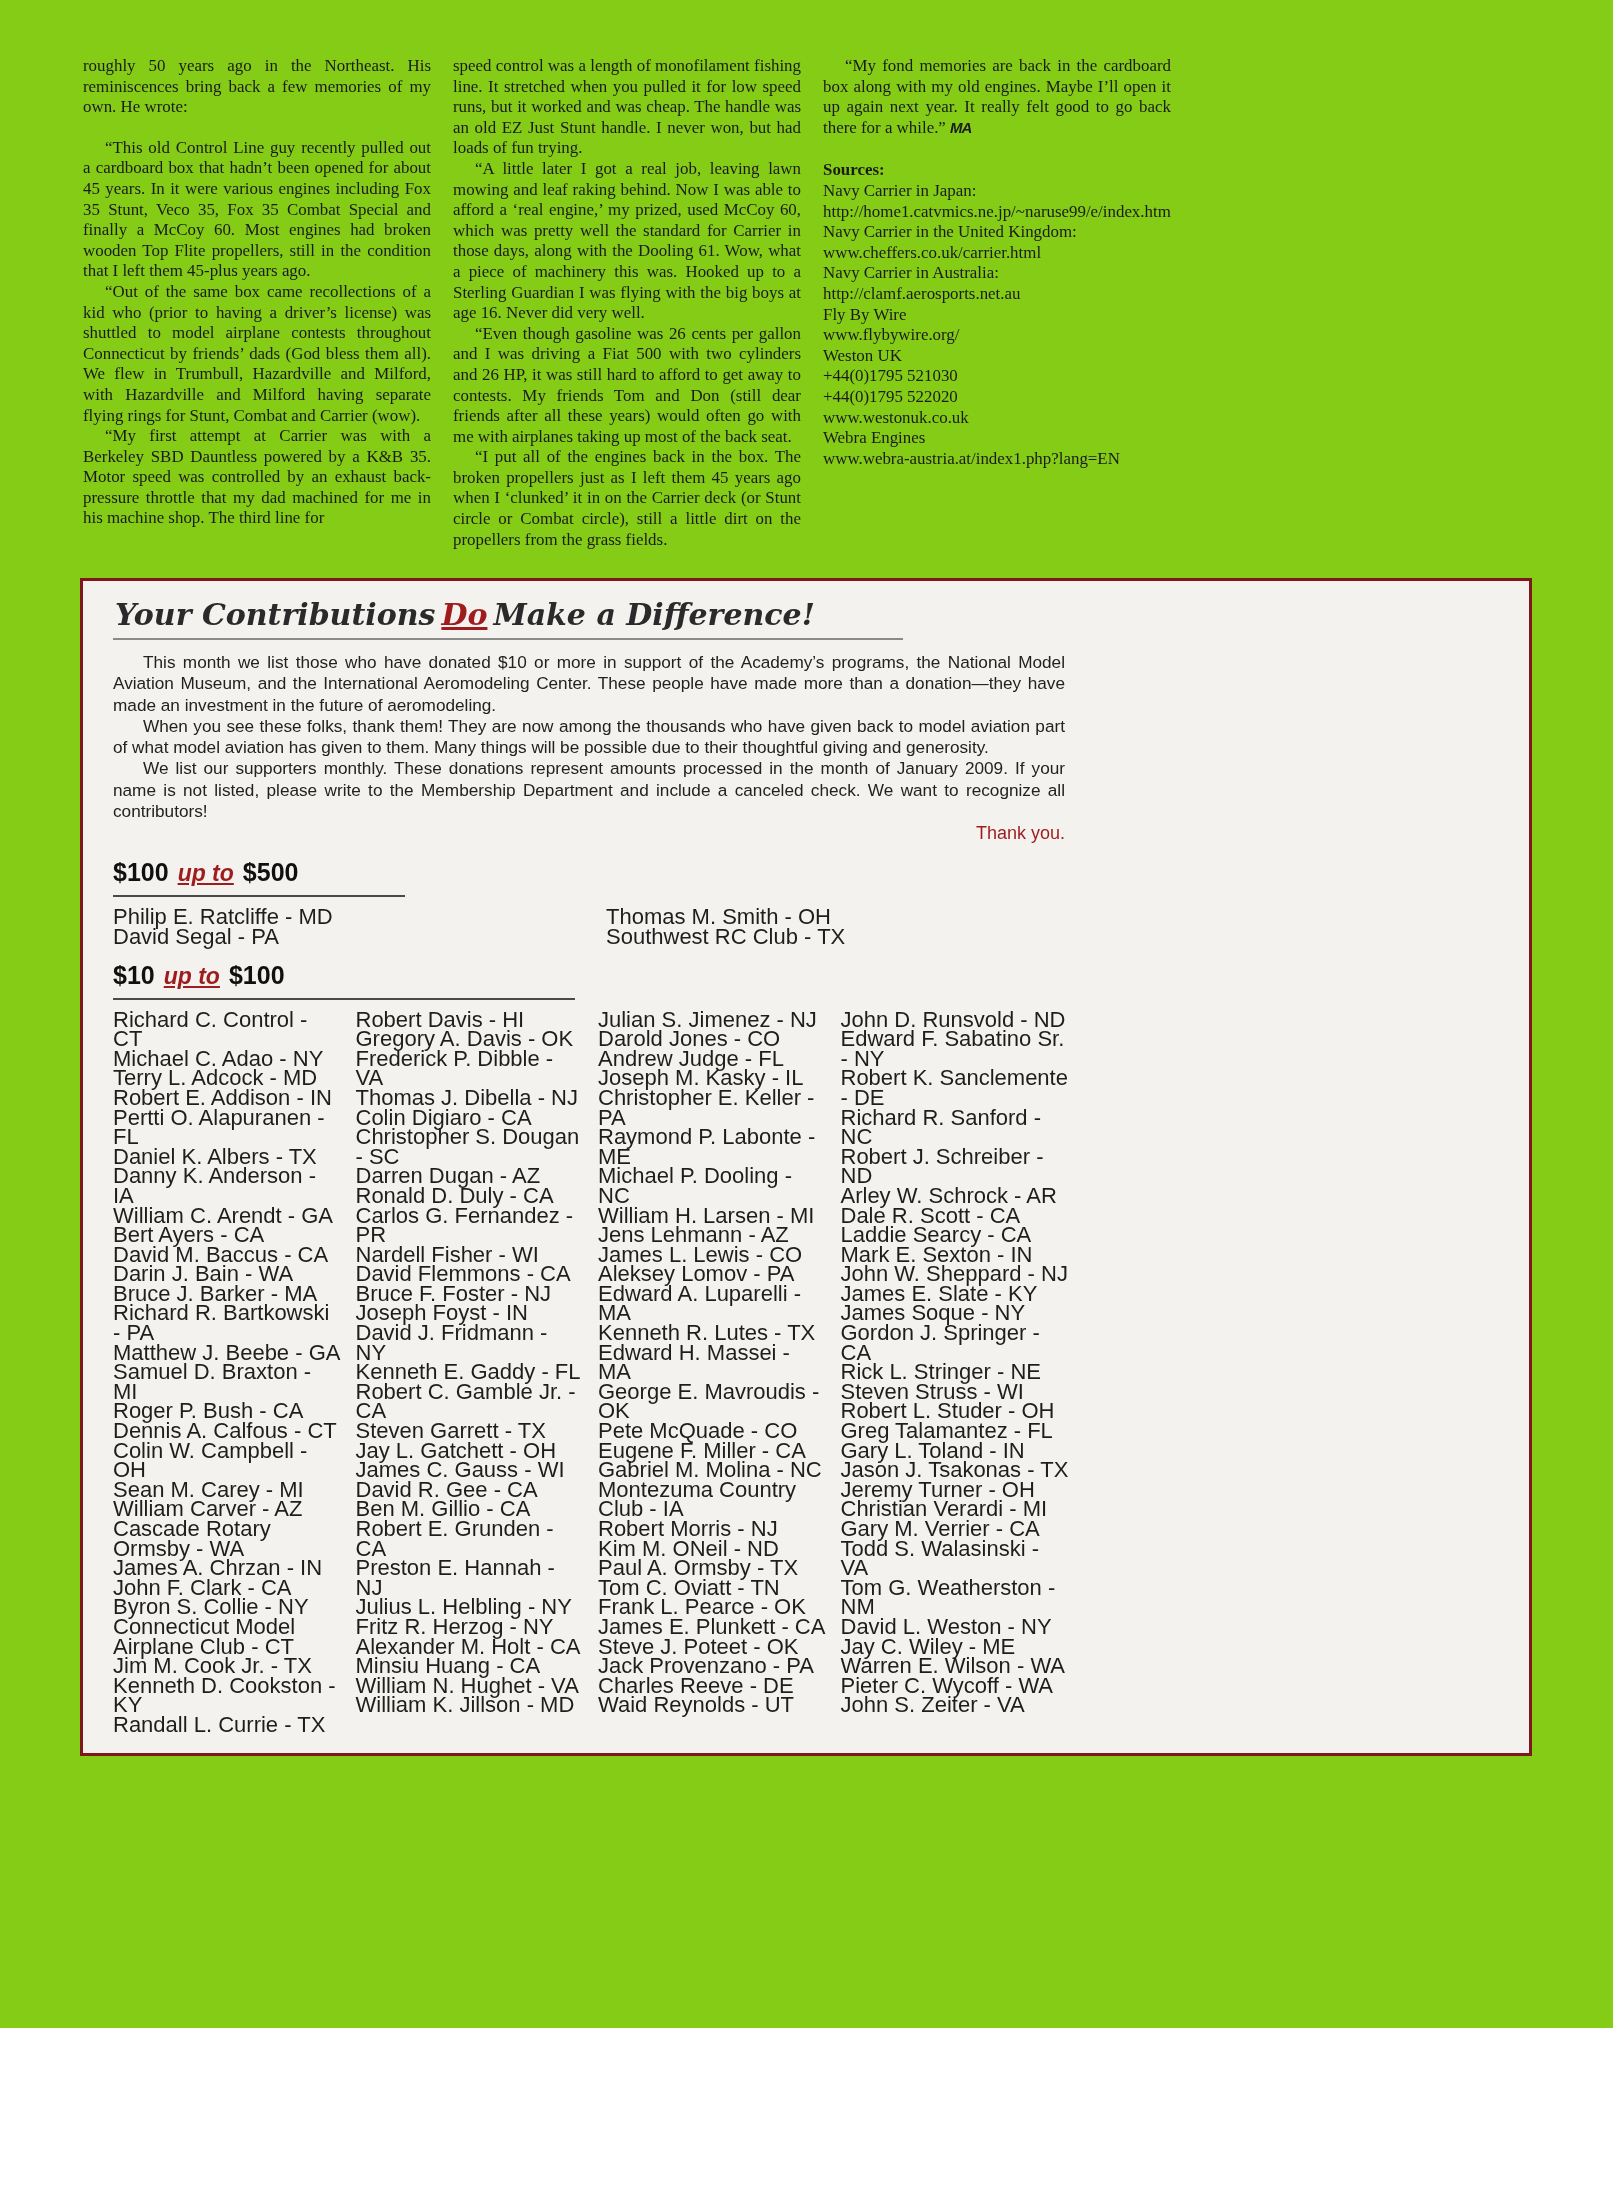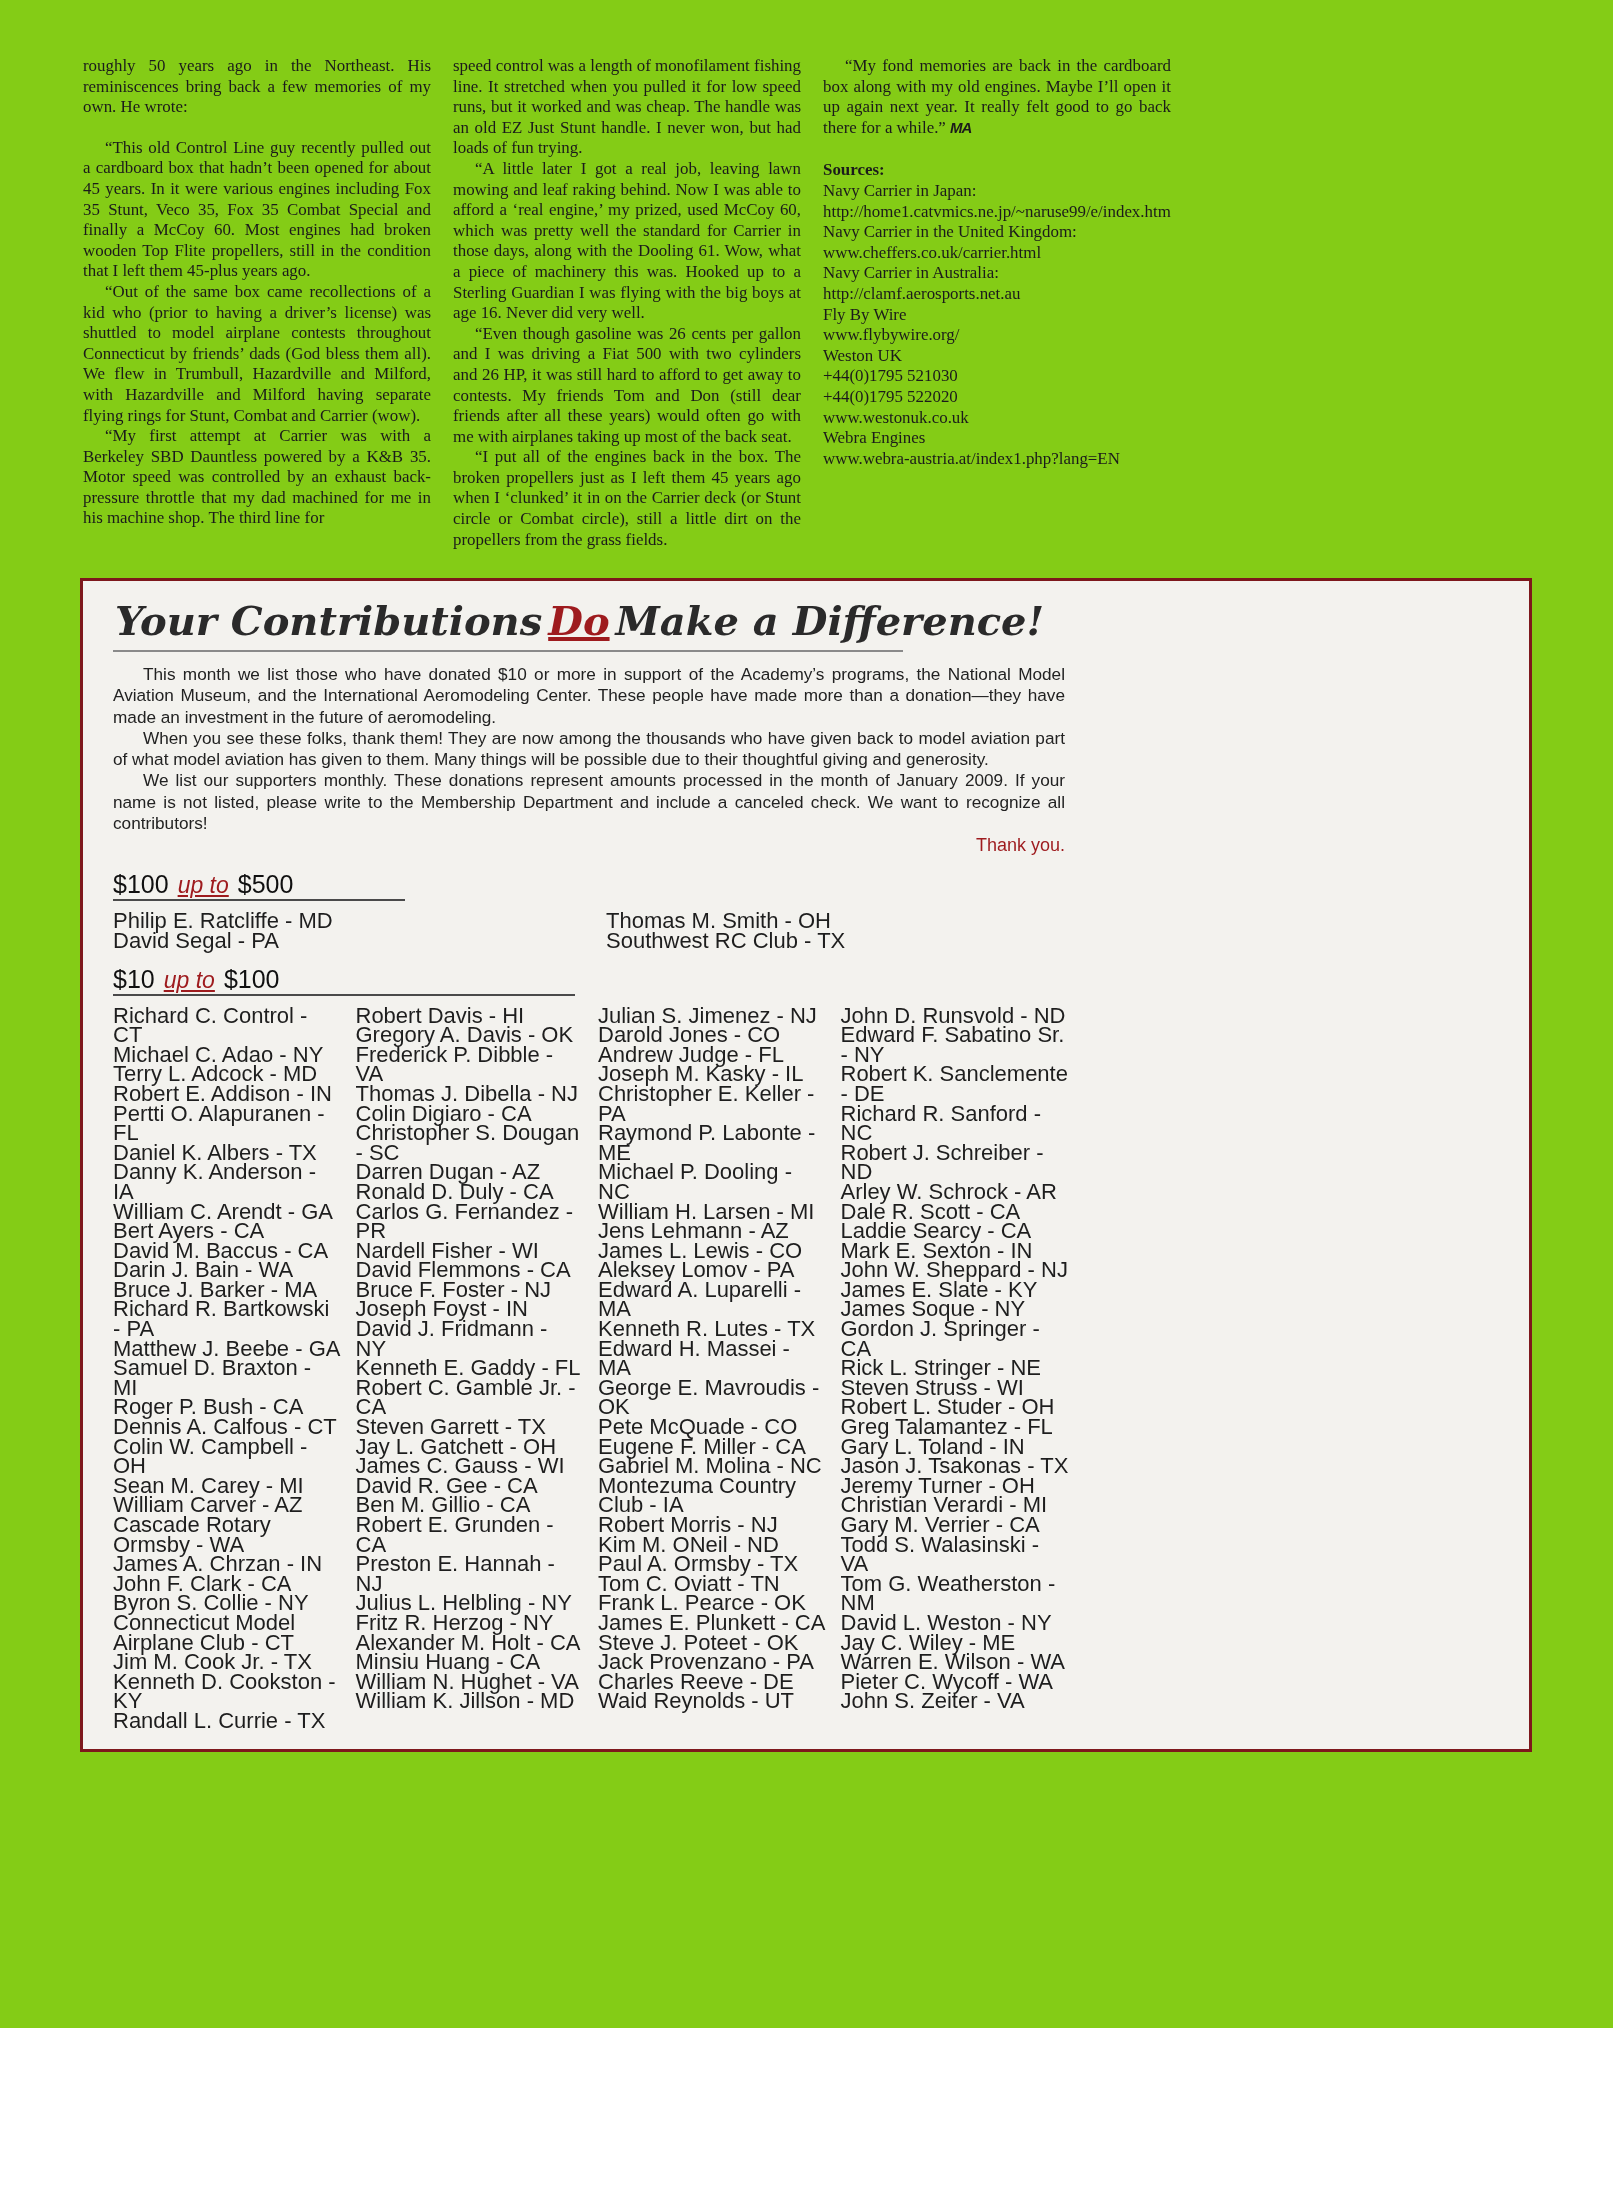--- a/index.html
+++ b/index.html
@@ -21,30 +21,30 @@
 
   
   .contrib-box {
     position:absolute; left:80px; top:578px; width:1452px; min-height:914px;
     background:#f3f2ee; border:3px solid #7e181c;
     font-family:"Liberation Sans", sans-serif; color:#222222;
   }
   .box-inner { padding:14px 0 18px 30px; width:1000px; }
   .box-title {
     font-family:"DejaVu Serif", serif; font-style:italic; font-weight:bold;
-    font-size:40px; color:#2a2a2a; width:790px; border-bottom:2px solid #8a8a8a;
+    font-size:30px; color:#2a2a2a; width:790px; border-bottom:2px solid #8a8a8a;
     padding:2px 0 6px 2px; white-space:nowrap;
   }
   .box-title .red { color:#9e1b1e; text-decoration:underline; margin:0 6px; }
   .intro { margin-top:12px; width:952px; font-size:17.2px; line-height:21.3px; text-align:justify; }
   .intro-para { text-indent:30px; }
   .thank-you { width:952px; text-align:right; color:#9e1b1e; font-weight:normal; font-size:18px; margin-top:1px; }
   .tier-heading {
-    margin-top:14px; font-size:25px; font-weight:normal; color:#101010;
-    padding-bottom:0; border-bottom:2px solid #4a4a4a; white-space:nowrap;
+    margin-top:14px; font-size:25px; font-weight:bold; color:#101010;
+    padding-bottom:8px; border-bottom:2px solid #4a4a4a; white-space:nowrap;
   }
   .tier-heading.t1 { width:292px; }
   .tier-heading.t2 { width:462px; }
   .tier-heading .upto { color:#9e1b1e; font-style:italic; text-decoration:underline; margin:0 9px; font-size:23px; }
   .donor-row { display:flex; margin-top:10px; font-size:22px; line-height:19.6px; color:#1e1e1e; }
   .donor-row.tier1 .dcol1 { width:493px; }
   .donor-row.tier1 .dcol2 { width:440px; }
   .donor-row.tier2 .dcol { width:247px; padding-right:14px; }
 
   

